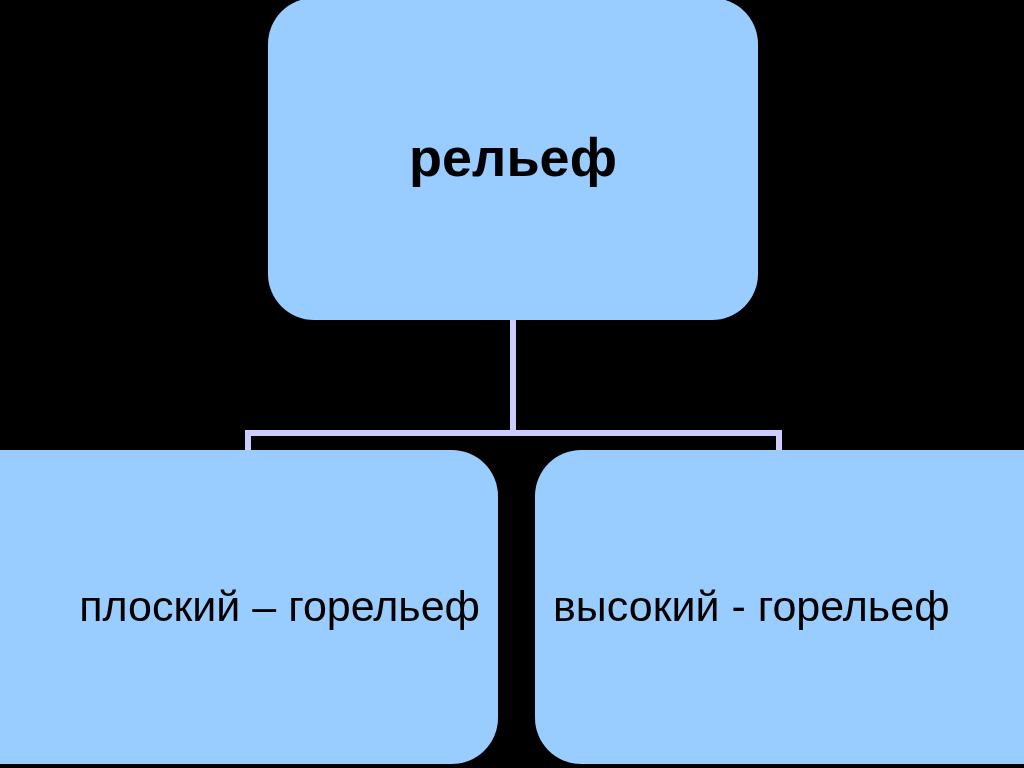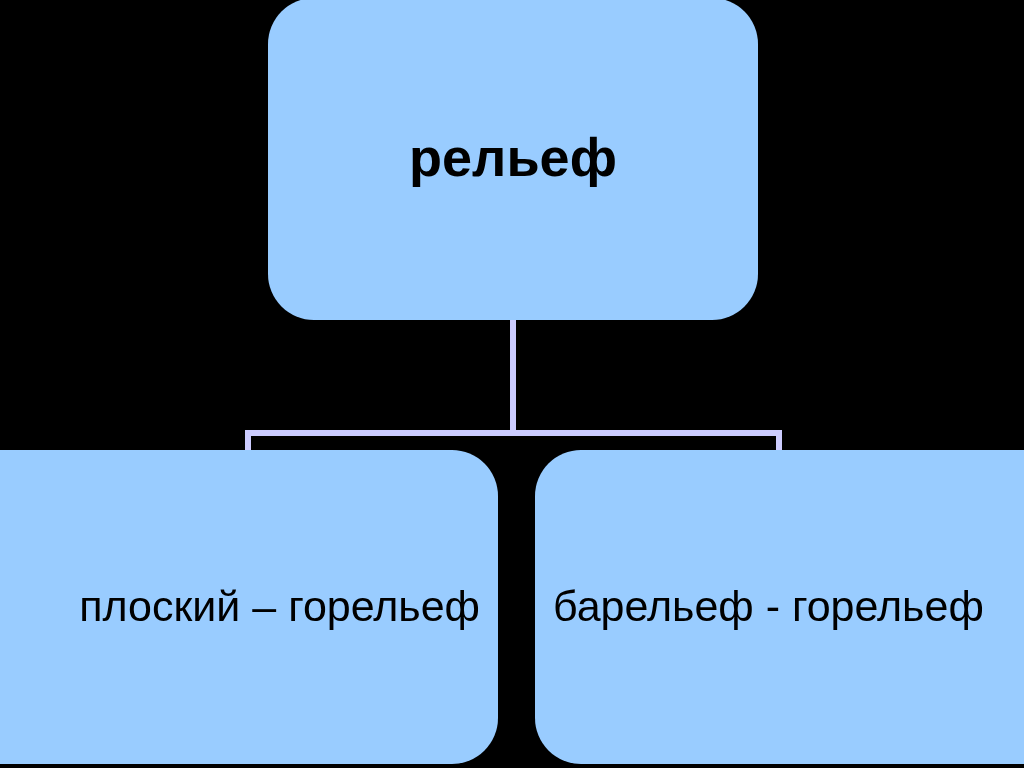--- a/index.html
+++ b/index.html
@@ -120,16 +120,16 @@
 
   <div class="node" id="node-root">
     <span class="node-label">рельеф</span>
   </div>
 
   <div class="node" id="node-bas">
     <span class="node-label">плоский – горельеф</span>
   </div>
 
   <div class="node" id="node-high">
-    <span class="node-label">барельеф - горельеф</span>
+    <span class="node-label">высокий - горельеф</span>
   </div>
 
 </div>
 
 </body></html>

